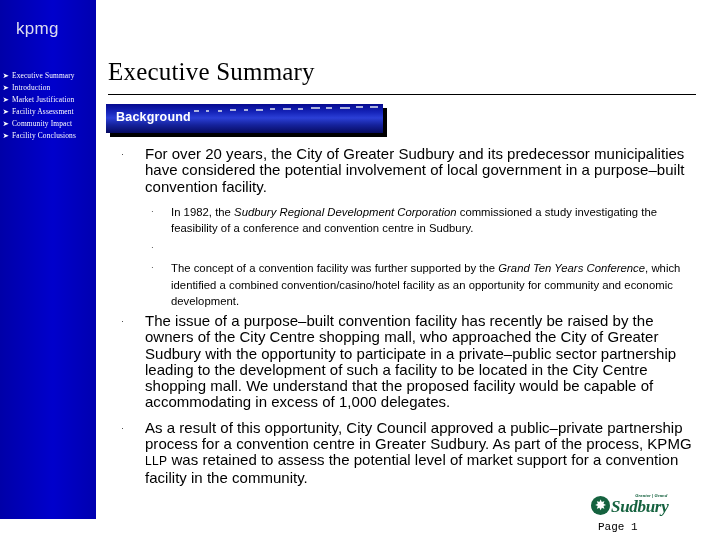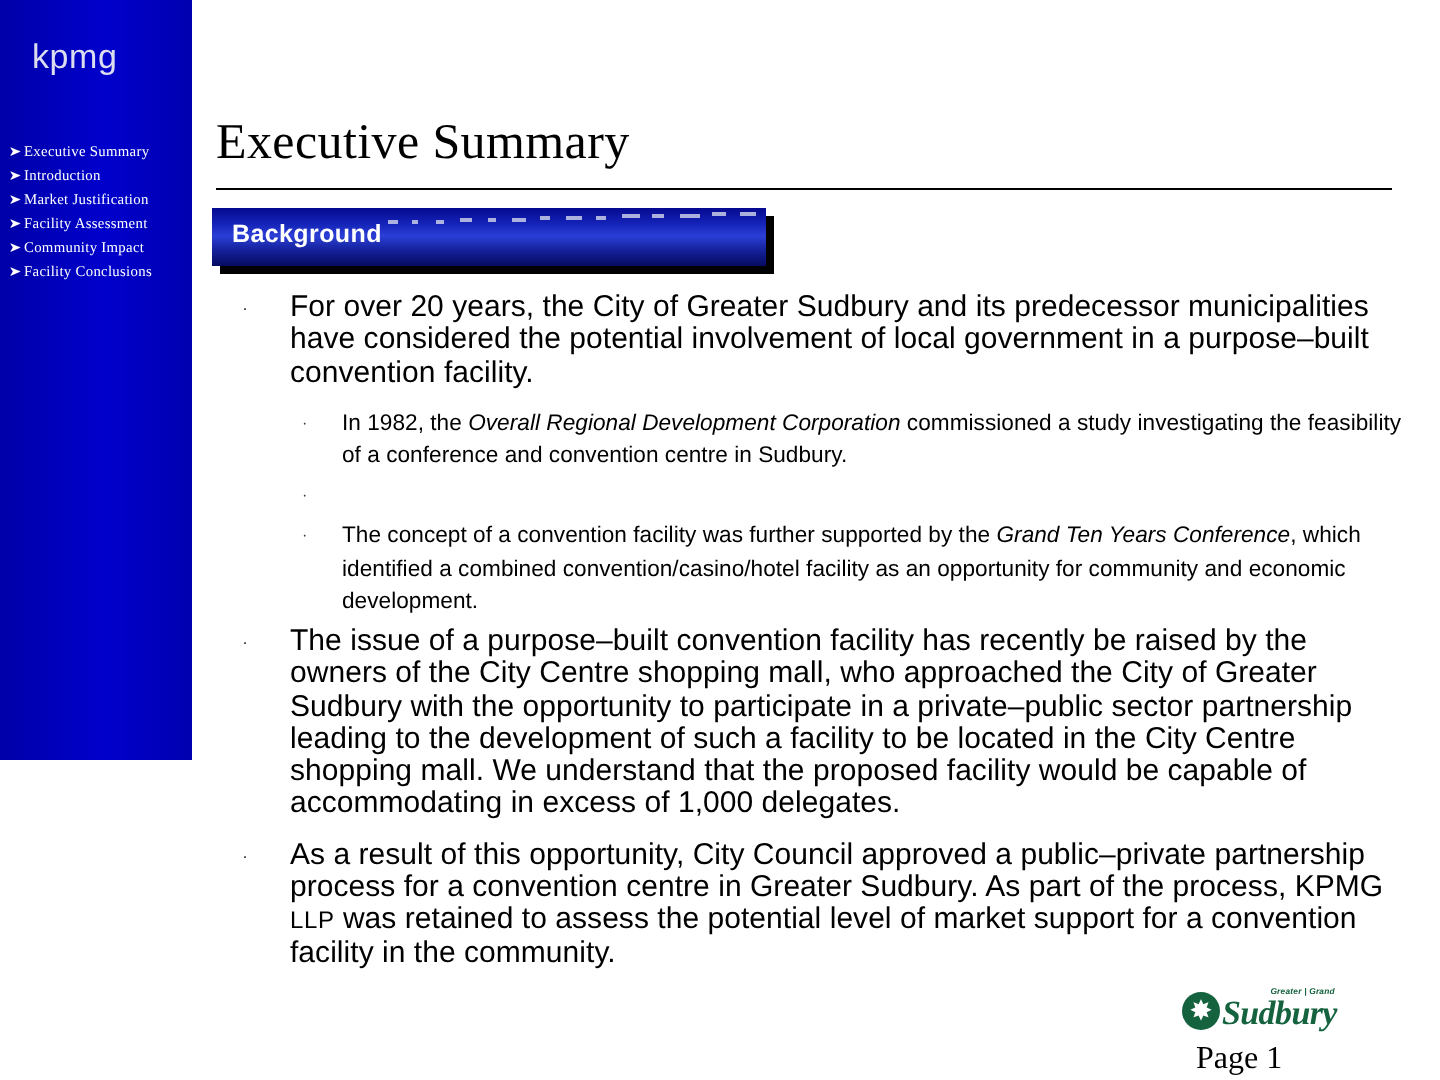--- a/index.html
+++ b/index.html
@@ -14,25 +14,24 @@
     overflow: hidden;
     position: relative;
   }
 
   
   #sidebar {
     position: absolute;
     left: 0;
     top: 0;
     width: 96px;
-    height: 380px;
+    height: 519px;
     background: #0000b4;
     background: linear-gradient(to right, #0000a8 0%, #0000cc 55%, #0000b0 100%);
     overflow: hidden;
-    text-align: center;
   }
   #sidebar-logo {
     position: absolute;
     left: 16px;
     top: 19px;
     font-family: "Liberation Sans", sans-serif;
     font-size: 17px;
     font-weight: 400;
     letter-spacing: 0.3px;
     color: #dcdcf0;
@@ -232,22 +231,22 @@
     font-size: 4.2px;
     font-weight: bold;
     color: #15623f;
     letter-spacing: 0.1px;
     white-space: nowrap;
   }
   #page-number {
     position: absolute;
     left: 502px;
     top: 521px;
-    font-family: Liberation Serif, serif;
-    font-size: 16px;
+    font-family: Liberation Mono, monospace;
+    font-size: 11px;
     color: #000000;
   }
 </style>
 </head>
 <body>
 
 <div id="sidebar">
   <div id="sidebar-logo">kpmg</div>
   <div id="sidebar-nav">
       <div class="nav-item">
@@ -304,21 +303,21 @@
   </div>
 
   <div id="content">
       <div class="blk lvl1">
         <span class="bullet">·</span>
         <span class="btext"><span>For over 20 years, the City of Greater Sudbury and its predecessor municipalities have considered the potential involvement of local government in a purpose–built convention facility.</span></span>
       </div>
       <div class="subgroup">
         <div class="blk lvl2">
           <span class="bullet">·</span>
-          <span class="btext"><span>In 1982, the </span><span class="it">Overall Regional Development Corporation</span><span> commissioned a study investigating the feasibility of a conference and convention centre in Sudbury.</span></span>
+          <span class="btext"><span>In 1982, the </span><span class="it">Sudbury Regional Development Corporation</span><span> commissioned a study investigating the feasibility of a conference and convention centre in Sudbury.</span></span>
         </div>
         <div class="blk lvl2">
           <span class="bullet">·</span>
         </div>
         <div class="blk lvl2">
           <span class="bullet">·</span>
           <span class="btext"><span>The concept of a convention facility was further supported by the </span><span class="it">Grand Ten Years Conference</span><span>, which identified a combined convention/casino/hotel facility as an opportunity for community and economic development.</span></span>
         </div>
       </div>
       <div class="blk lvl1">

